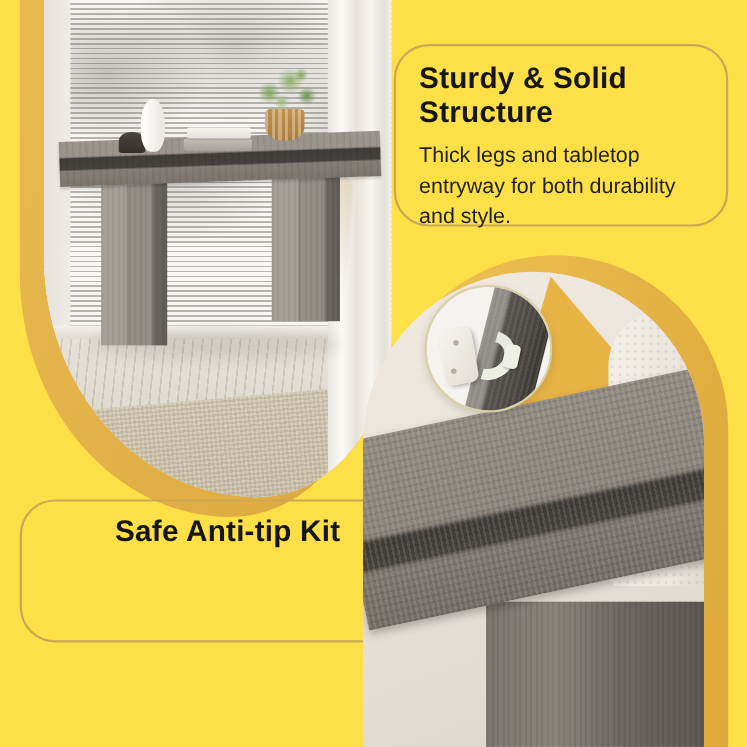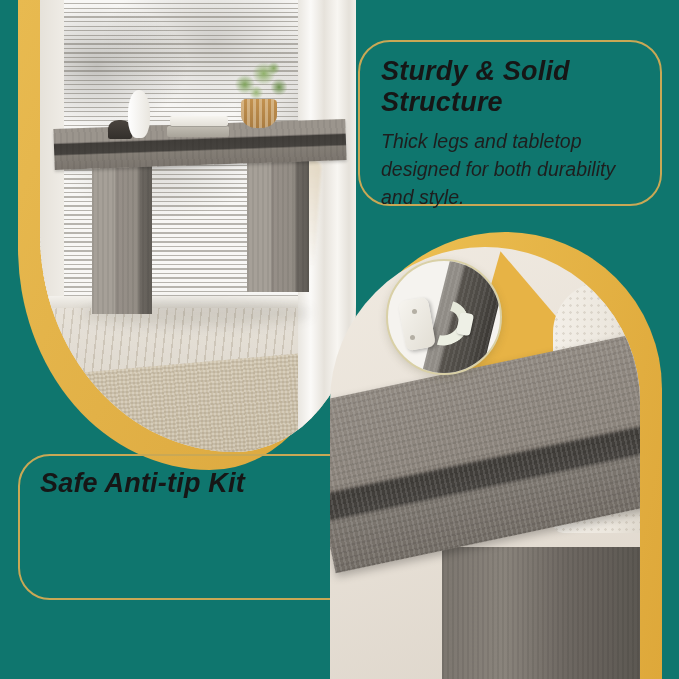--- a/index.html
+++ b/index.html
@@ -1,20 +1,19 @@
 <!DOCTYPE html>
 <html><head>
 <meta charset="utf-8">
 <style>
   html,body{margin:0;padding:0;}
   .canvas{
     position:relative;width:679px;height:679px;overflow:hidden;
-    background:#0f766e;
+    background:#fde047;
     font-family:"Liberation Sans", sans-serif;
-    font-style:italic;
   }
   .canvas *{position:absolute;box-sizing:border-box;}
 
   
   .yellow-arc{
     left:18px;top:0;width:322px;height:470px;z-index:1;
     background:linear-gradient(115deg,#E8BA50,#DCA83E);
     border-radius:0 0 170px 250px / 0 0 210px 290px;
   }
 
@@ -84,21 +83,21 @@
       radial-gradient(circle 16px at 55% 40%, #8fb06a, transparent 72%),
       radial-gradient(circle 12px at 75% 65%, #6f9350, transparent 72%),
       radial-gradient(circle 10px at 45% 75%, #9cb97b, transparent 72%),
       radial-gradient(circle 9px at 68% 30%, #85a761, transparent 72%);
     filter:blur(.6px);
   }
 
   
   .feature-box{z-index:3;border:2px solid #C9A855;border-radius:32px;background:transparent;}
   .fb1{left:358px;top:40px;width:304px;height:166px;padding:10px 14px 0 21px;}
-  .fb2{left:18px;top:454px;width:372px;height:146px;padding:8px 14px 0 20px;}
+  .fb2{left:18px;top:454px;width:372px;height:130px;padding:8px 14px 0 20px;text-align:center;}
   .feature-title{
     position:static;display:block;margin:4px 0 9px 0;
     font-size:27px;line-height:31px;font-weight:bold;color:#161616;letter-spacing:.2px;
   }
   .fb1 .feature-title{width:250px;}
   .feature-body{
     position:static;display:block;margin:0;
     font-size:19.5px;line-height:28px;color:#1e1e1e;
   }
   .fb1 .feature-body{width:268px;}
@@ -192,21 +191,21 @@
     <div class="candle"></div>
     <div class="vase-white"></div>
     <div class="books-lower"></div>
     <div class="books"></div>
     <div class="plant-leaves"></div>
     <div class="plant-pot"></div>
   </div>
 
   <div class="feature-box fb1">
     <span class="feature-title">Sturdy &amp; Solid Structure</span>
-    <span class="feature-body">Thick legs and tabletop designed for both durability and style.</span>
+    <span class="feature-body">Thick legs and tabletop entryway for both durability and style.</span>
   </div>
 
   <div class="feature-box fb2">
     <span class="feature-title">Safe Anti-tip Kit</span>
   </div>
 
   <div class="arch-gold"></div>
   <div class="arch-photo">
     <div class="d-wedge"></div>
     <div class="d-vase"></div>

